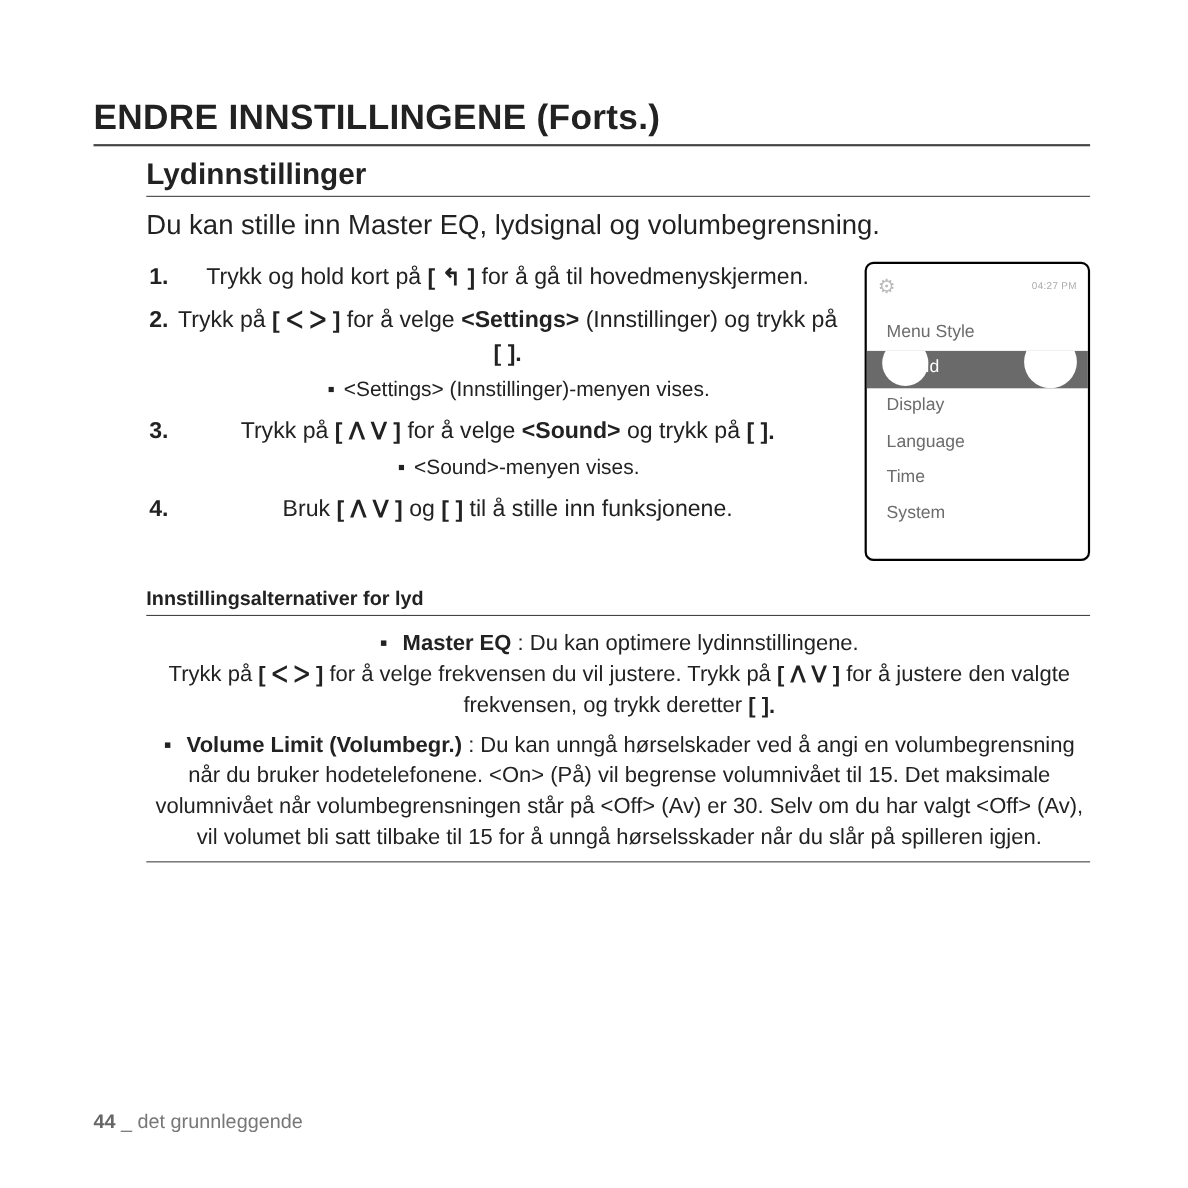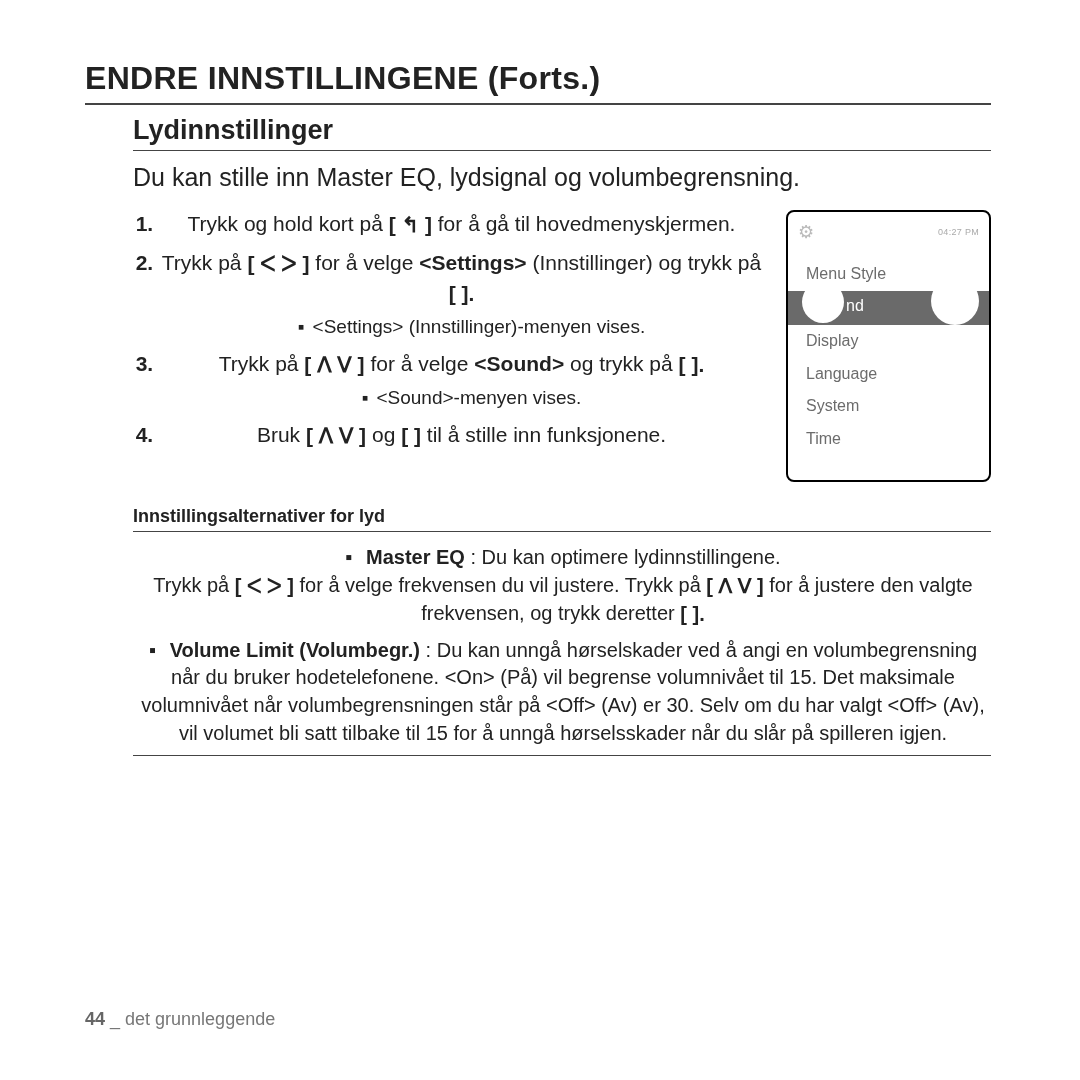--- a/index.html
+++ b/index.html
@@ -5,21 +5,21 @@
   html, body {
     margin: 0;
     padding: 0;
     width: 1080px;
     height: 1080px;
     background: #ffffff;
     font-family: Arial, Helvetica, sans-serif;
     color: #222;
   }
   .page {
-    padding: 60px 85px 0 85px;
+    padding: 88px 85px 0 85px;
     box-sizing: border-box;
     position: relative;
     width: 1076px;
     height: 1080px;
   }
   .h1 {
     font-size: 32px;
     font-weight: bold;
     margin: 0;
     letter-spacing: 0.3px;
@@ -133,21 +133,21 @@
     position: absolute;
     right: 10px;
     top: -14px;
     width: 48px;
     height: 48px;
     background: #fff;
     border-radius: 50%;
   }
   .menu-item.selected span {
     position: absolute;
-    left: 58px;
+    left: 48px;
     top: 3px;
   }
   .h3 {
     font-size: 18px;
     font-weight: bold;
     margin: 24px 0 0 0;
   }
   .options {
     margin-top: 8px;
     font-size: 20px;
@@ -236,22 +236,22 @@
         </div>
         <div class="menu-list">
           <div class="menu-item">Menu Style</div>
           <div class="menu-item selected">
             <div class="bubble"></div>
             <div class="bubble-r"></div>
             <span>nd</span>
           </div>
           <div class="menu-item">Display</div>
           <div class="menu-item">Language</div>
+          <div class="menu-item">Time</div>
           <div class="menu-item">System</div>
-          <div class="menu-item">Time</div>
         </div>
       </div>
 
     </div>
 
     <div class="h3">Innstillingsalternativer for lyd</div>
     <hr class="rule-mid">
 
     <div class="options">
       <ul class="opt">

